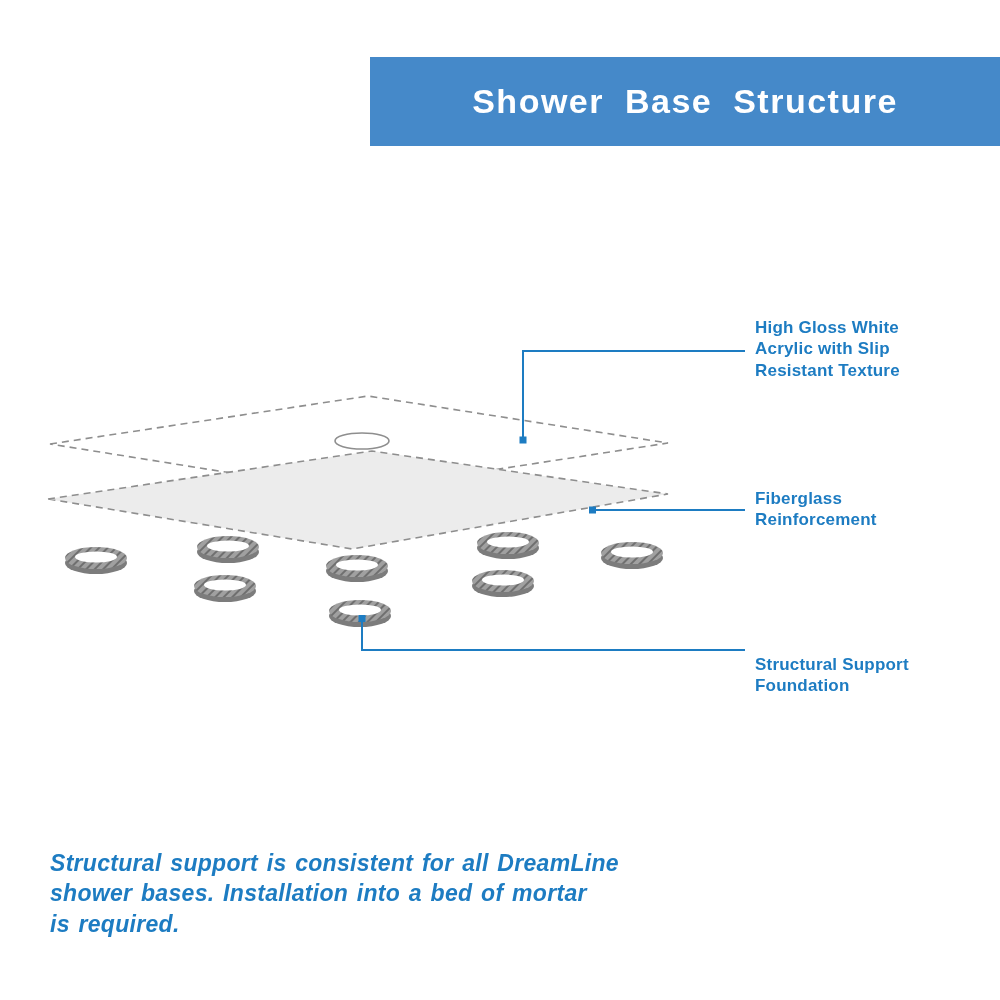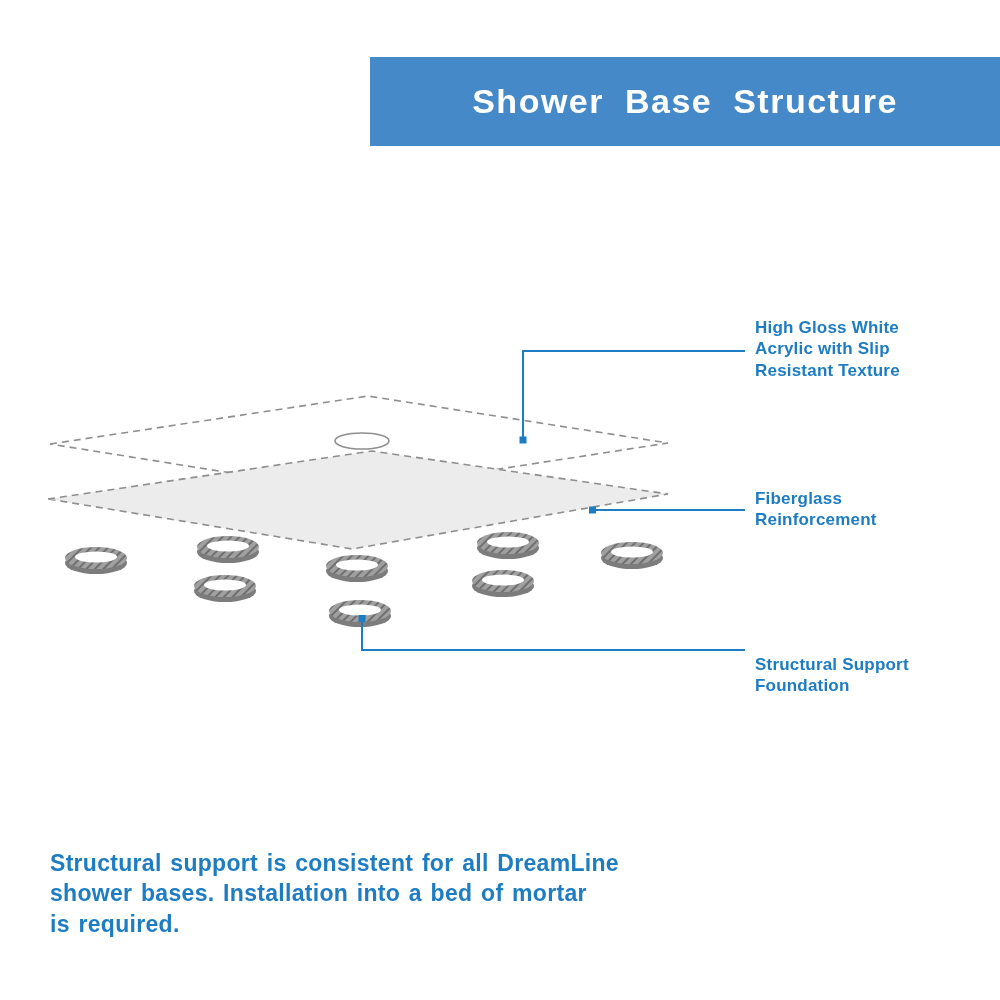--- a/index.html
+++ b/index.html
@@ -79,20 +79,21 @@
     position: absolute;
     left: 50px;
     top: 848px;
     color: var(--accent-text, #1d7cc2);
     font-weight: bold;
     font-size: 23px;
     line-height: 1.32;
     white-space: pre-line;
     word-spacing: 2px;
     letter-spacing: 0.3px;
+    font-style: italic;
   }
 </style>
 </head>
 <body>
 
 <div class="canvas">
 
   <div class="header">
     <span class="title">Shower Base Structure</span>
   </div>

